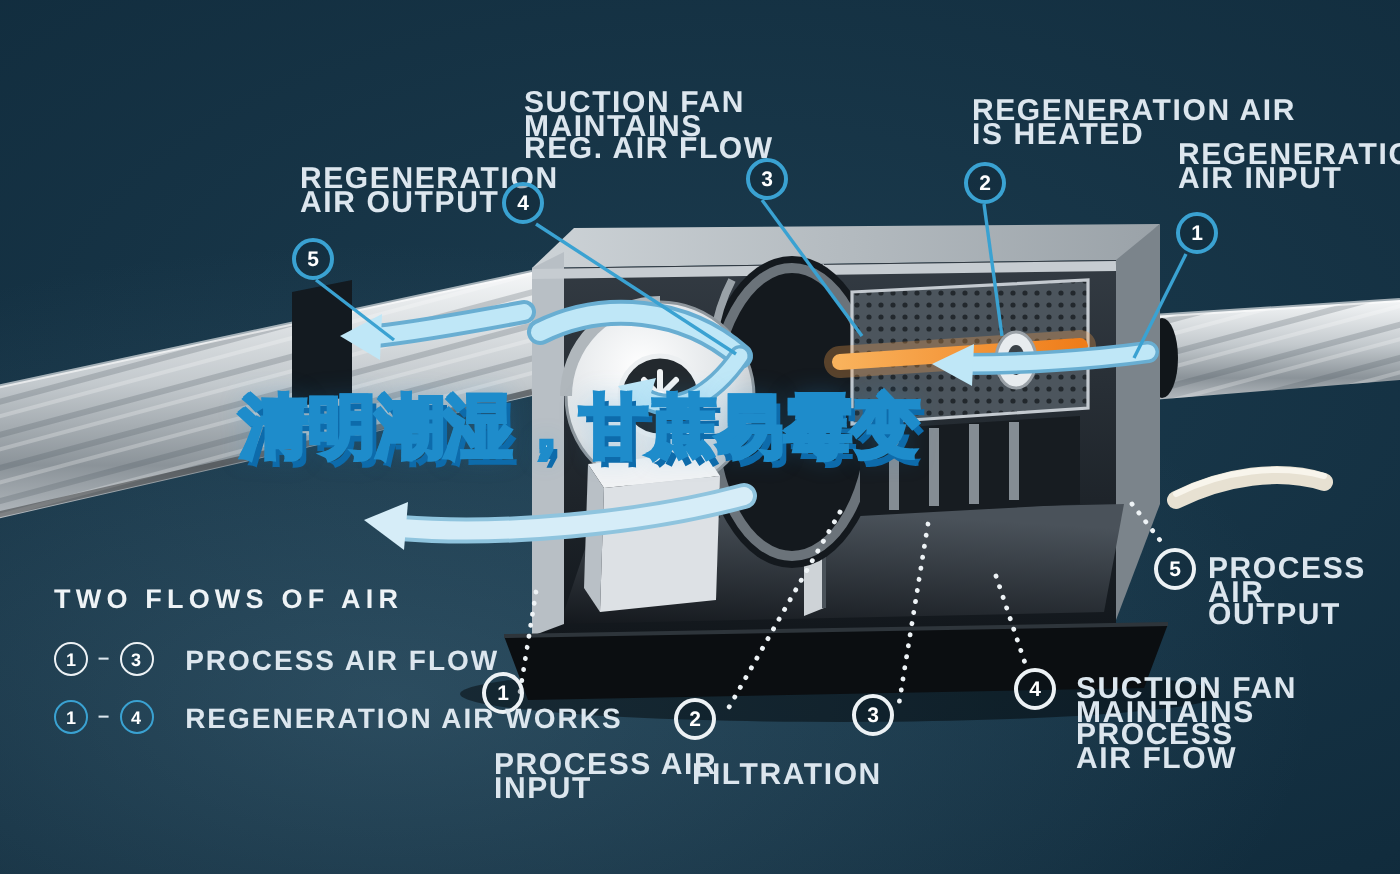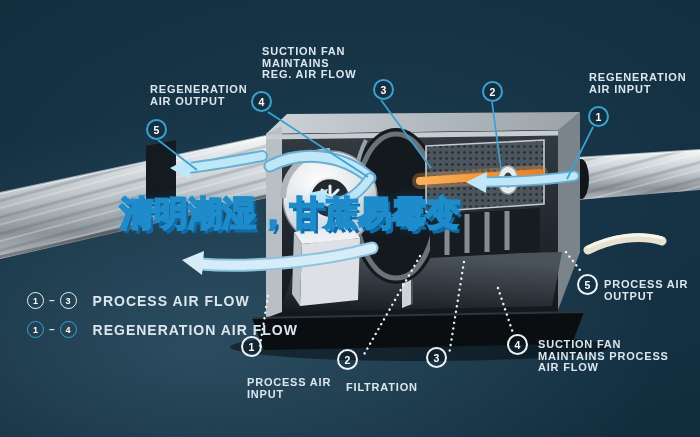--- a/index.html
+++ b/index.html
@@ -8,21 +8,21 @@
     background:
       radial-gradient(120% 95% at 28% 80%, rgba(96,138,160,.30), rgba(0,0,0,0) 55%),
       radial-gradient(145% 125% at 52% 42%, #1b3b4e 0%, #112c3d 55%, #0a1f2d 100%);
     font-family:"Liberation Sans", sans-serif;
   }
   svg.art{position:absolute;left:0;top:0;z-index:1;}
   .title{position:absolute;left:27px;top:17px;z-index:6;color:#f4f8fa;font-size:26px;letter-spacing:3px;white-space:nowrap;}
   .title .b{font-weight:800;}
   .title .l{font-weight:400;color:#e6edf2;margin-left:8px;}
   .callout-label{
-    position:absolute;z-index:6;color:#dce6ee;font-size:11px;line-height:11.5px;
+    position:absolute;z-index:6;color:#dce6ee;font-size:15px;line-height:11.5px;
     font-weight:bold;letter-spacing:.8px;white-space:pre-line;
   }
   .badge{
     position:absolute;z-index:6;width:21px;height:21px;border-radius:50%;
     box-sizing:border-box;border:2px solid #fff;display:flex;align-items:center;justify-content:center;
     color:#fff;font-size:10.5px;font-weight:bold;background:rgba(10,30,43,.25);
   }
   .badge.teal{border-color:#3aa2d2;}
   .badge.white{border-color:#edf2f5;}
   .legend{position:absolute;left:27px;top:292px;z-index:6;}
@@ -201,20 +201,22 @@
 AIR OUTPUT</div>
   <div class="badge teal" style="left:146px;top:119px;">5</div>
 
   <div class="callout-label" style="left:262px;top:46px;">SUCTION FAN
 MAINTAINS
 REG. AIR FLOW</div>
   <div class="badge teal" style="left:251px;top:91px;">4</div>
 
   <div class="badge teal" style="left:373px;top:79px;">3</div>
 
+  <div class="callout-label" style="left:486px;top:50px;">REGENERATION AIR
+IS HEATED</div>
   <div class="badge teal" style="left:482px;top:81px;">2</div>
 
   <div class="callout-label" style="left:589px;top:72px;">REGENERATION
 AIR INPUT</div>
   <div class="badge teal" style="left:588px;top:106px;">1</div>
 
   <div class="badge white" style="left:241px;top:336px;">1</div>
   <div class="callout-label" style="left:247px;top:377px;">PROCESS AIR
 INPUT</div>
 
@@ -226,27 +228,28 @@
   <div class="badge white" style="left:507px;top:334px;">4</div>
   <div class="callout-label" style="left:538px;top:339px;">SUCTION FAN
 MAINTAINS PROCESS
 AIR FLOW</div>
 
   <div class="badge white" style="left:577px;top:274px;">5</div>
   <div class="callout-label" style="left:604px;top:279px;">PROCESS AIR
 OUTPUT</div>
 
   <div class="legend">
+    <div class="legend-heading">TWO FLOWS OF AIR</div>
     <div class="legend-row process">
       <span class="lg-circle">1</span>
       <span class="lg-dash">–</span>
       <span class="lg-circle">3</span>
       <span class="lg-label">PROCESS AIR FLOW</span>
     </div>
     <div class="legend-row regen">
       <span class="lg-circle">1</span>
       <span class="lg-dash">–</span>
       <span class="lg-circle">4</span>
-      <span class="lg-label">REGENERATION AIR FLOW</span>
+      <span class="lg-label">REGENERATION AIR WORKS</span>
     </div>
   </div>
 
 </div>
 
 </body></html>

